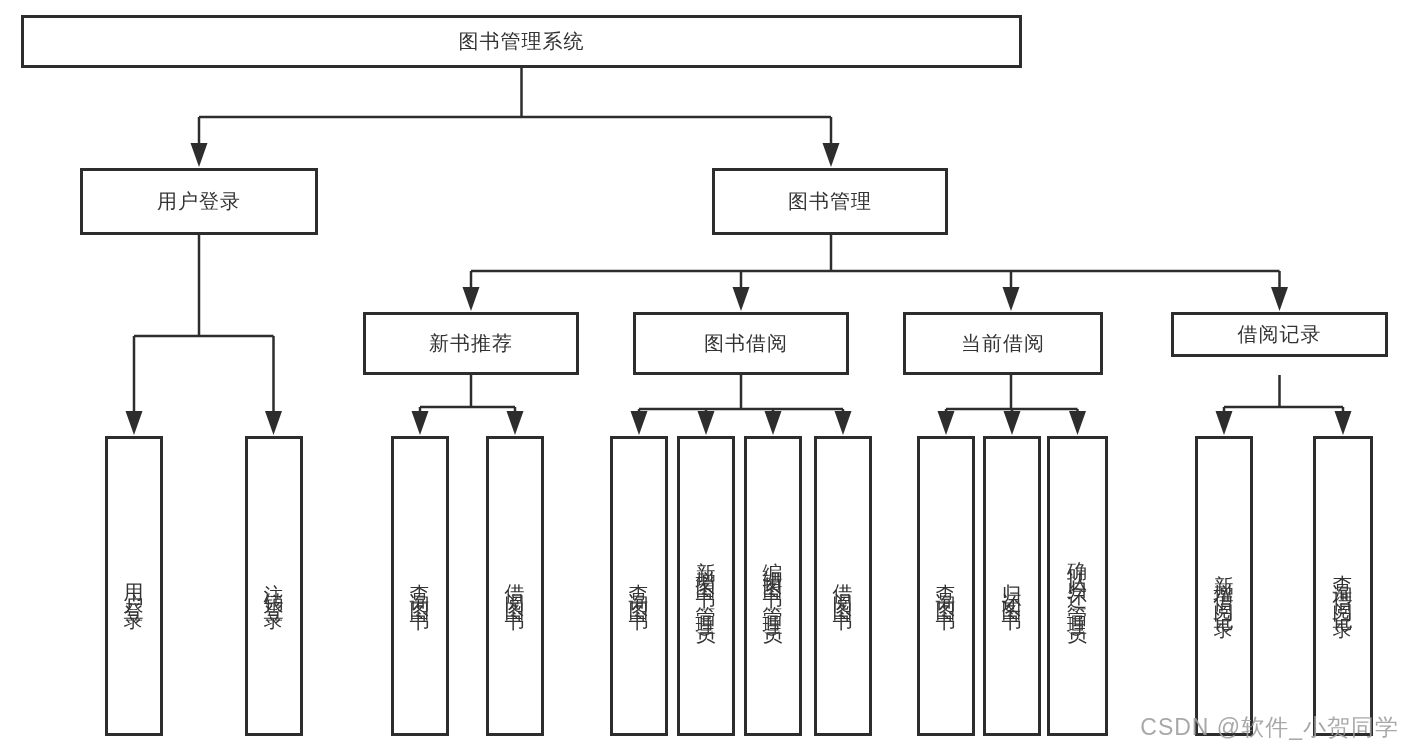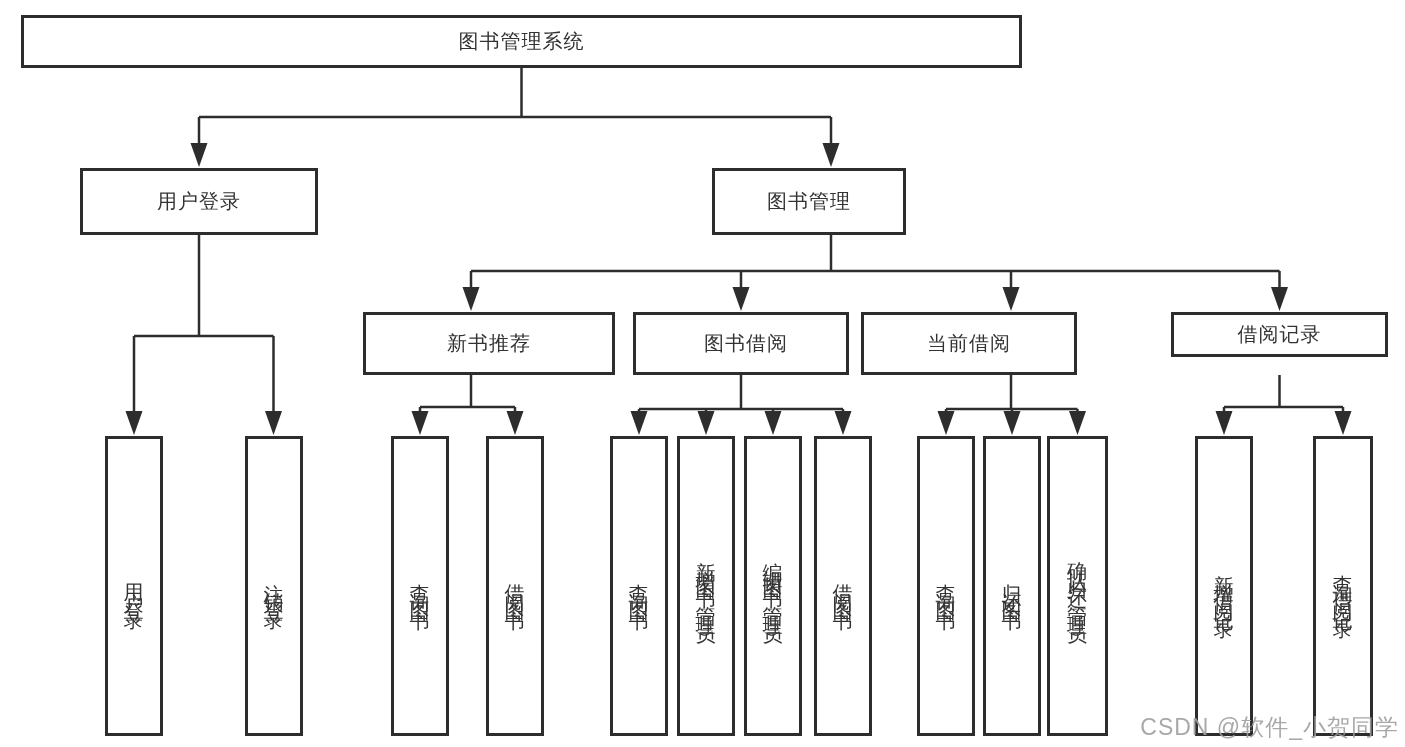--- a/index.html
+++ b/index.html
@@ -41,24 +41,24 @@
     letter-spacing: 9px;
     font-size: 20px;
     line-height: 1;
     top: 436px;
     height: 300px;
     width: 58px;
   }
   
   #n-root { left: 21px;  top: 15px;  width: 1001px; height: 53px; }
   #n-user { left: 80px;  top: 168px; width: 238px;  height: 67px; }
-  #n-mgmt { left: 712px; top: 168px; width: 194px;  height: 67px; }
-  #n-m0   { left: 363px; top: 312px; width: 252px;  height: 63px; }
+  #n-mgmt { left: 712px; top: 168px; width: 236px;  height: 67px; }
+  #n-m0   { left: 363px; top: 312px; width: 216px;  height: 63px; }
   #n-m1   { left: 633px; top: 312px; width: 216px;  height: 63px; padding-left: 10px; }
-  #n-m2   { left: 861px; top: 312px; width: 216px;  height: 63px; }
+  #n-m2   { left: 903px; top: 312px; width: 200px;  height: 63px; }
   #n-m3   { left: 1171px;top: 312px; width: 217px;  height: 45px; }
   
   #l-u0 { left: 105px; }
   #l-u1 { left: 245px; }
   #l-a0 { left: 391px; }
   #l-a1 { left: 486px; }
   #l-b0 { left: 610px; }
   #l-b1 { left: 677px; }
   #l-b2 { left: 744px; }
   #l-b3 { left: 814px; }

